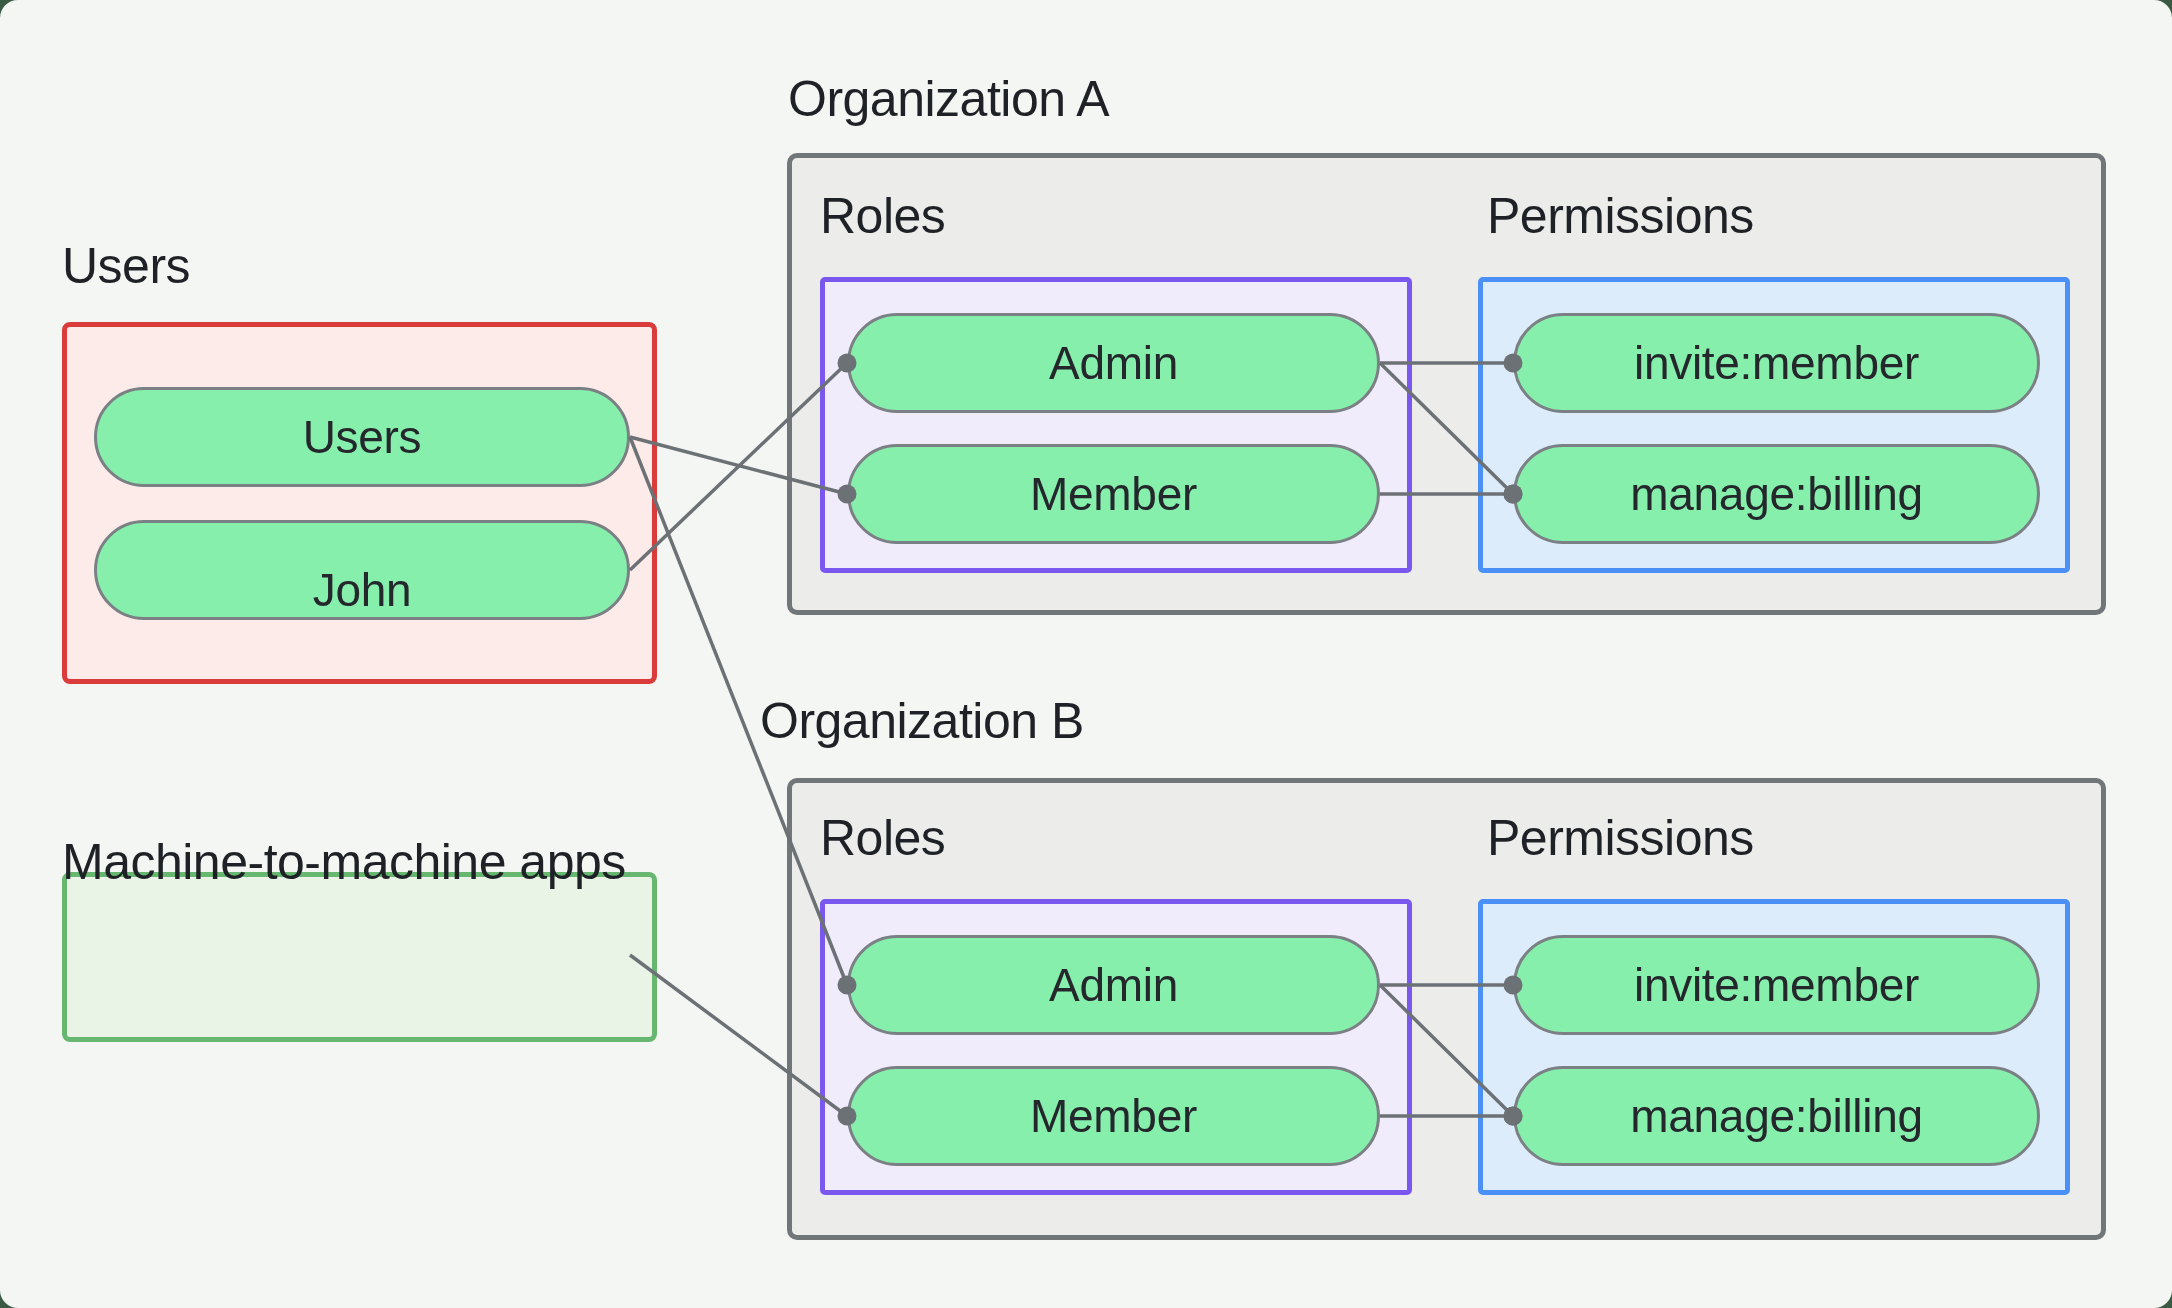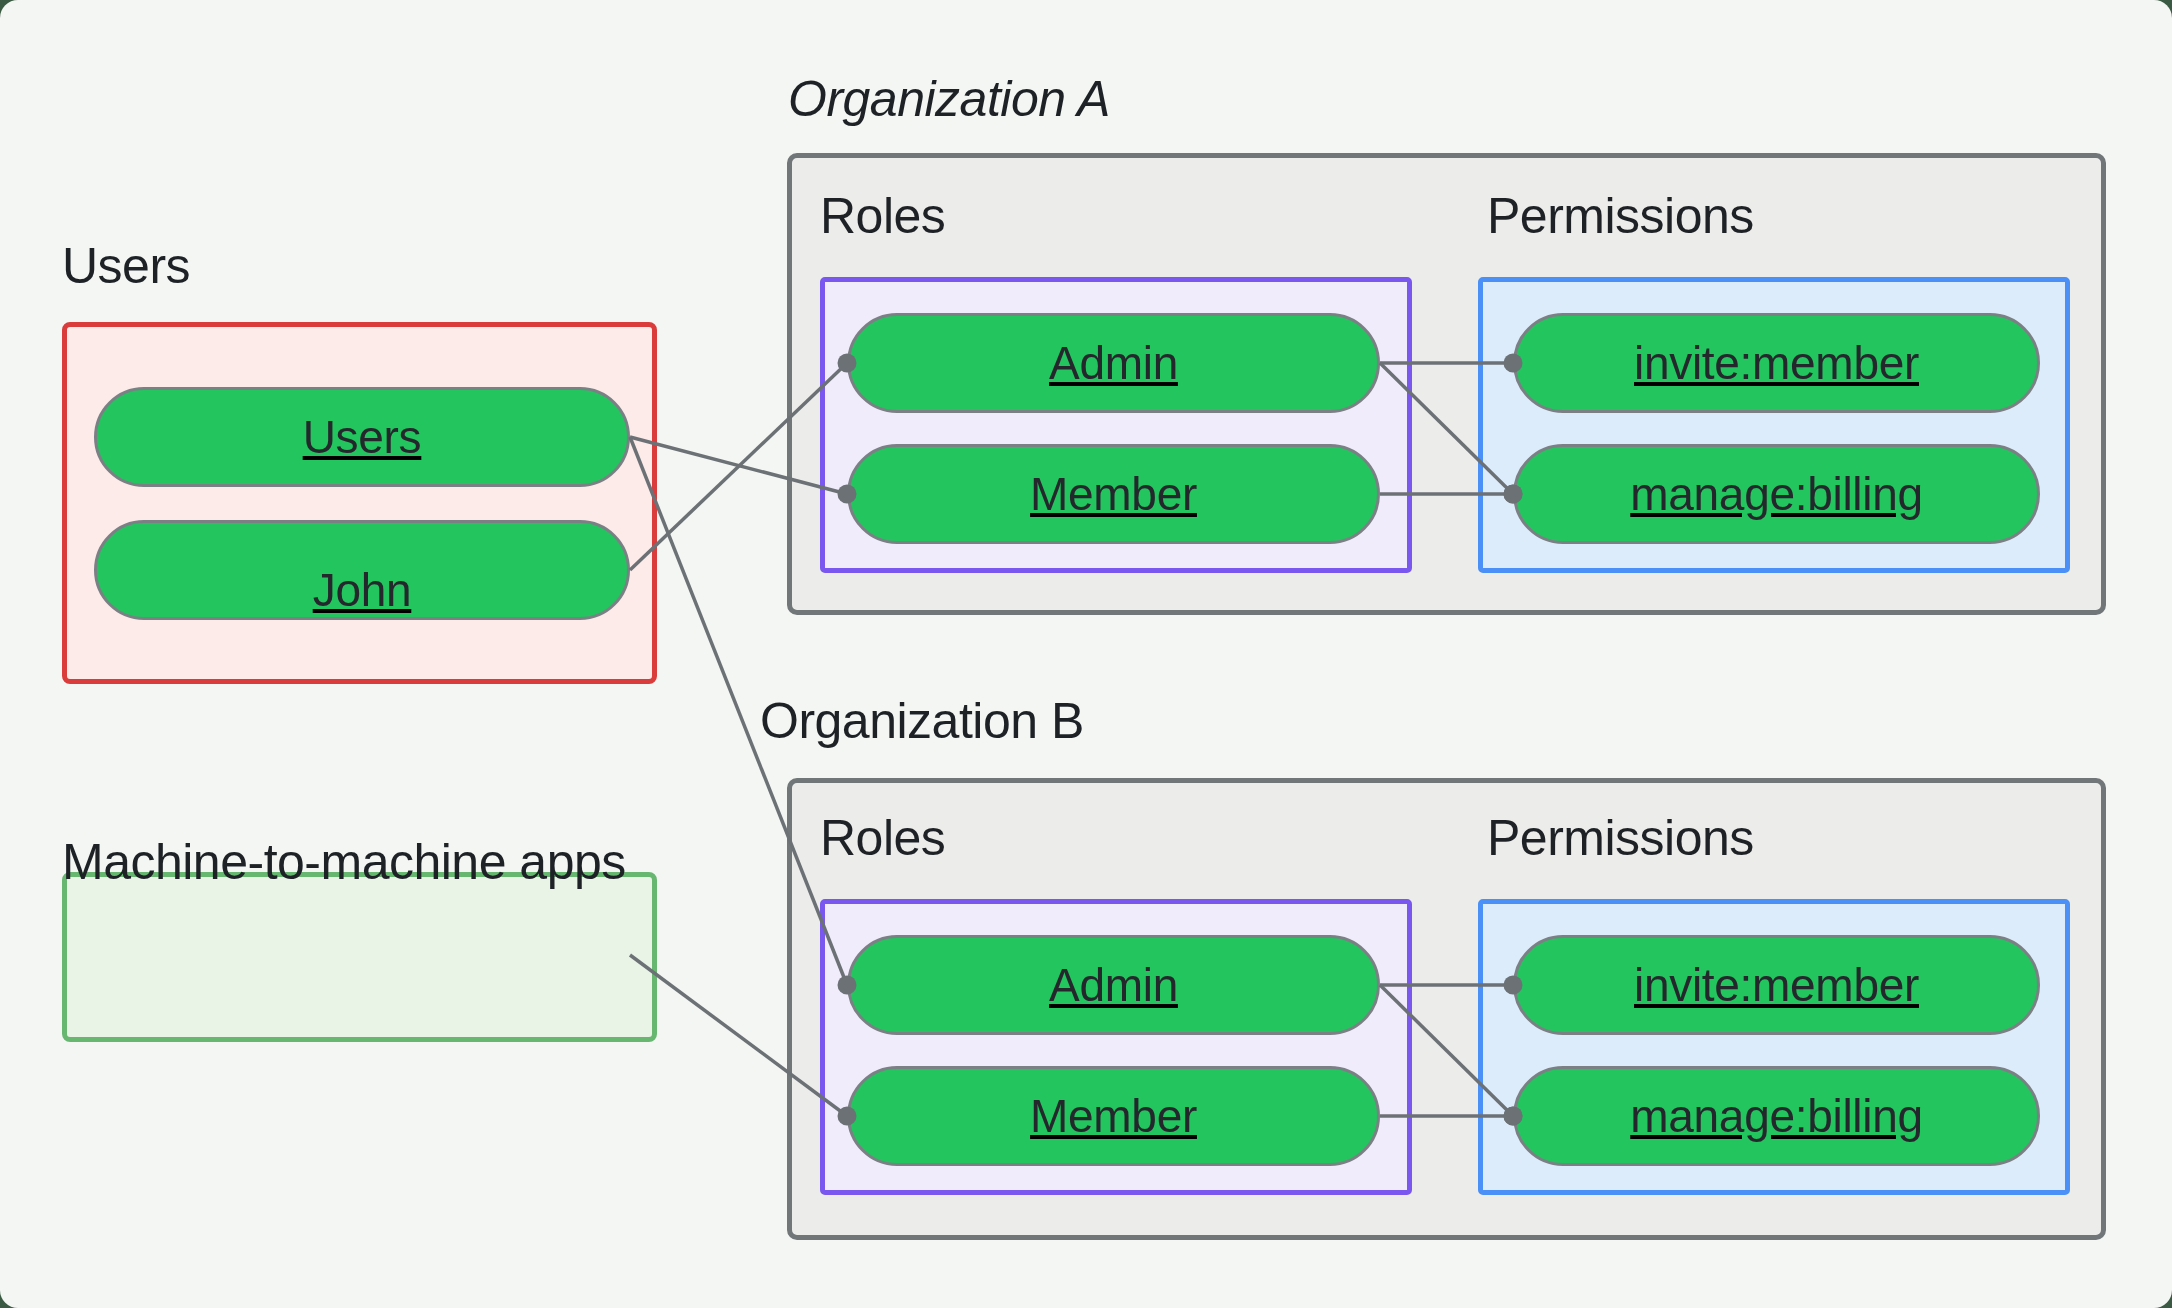--- a/index.html
+++ b/index.html
@@ -57,26 +57,25 @@
     border: 5px solid #4b90f6;
     background: #ddecfb;
     border-radius: 5px;
   }
   .pill {
     position: absolute;
     box-sizing: border-box;
     height: 100px;
     border: 3px solid #7b8085;
     border-radius: 50px;
-    background: #22c55e;
+    background: #86efac;
     display: flex;
     align-items: center;
     justify-content: center;
     z-index: 3;
-    text-decoration: underline;
   }
   .pill span {
     font-size: 46px;
     font-weight: 400;
     color: #24282c;
     letter-spacing: -0.3px;
     white-space: nowrap;
   }
   #edges {
     position: absolute;
@@ -121,21 +120,21 @@
   <div class="pill" style="left:94px; top:387px; width:536px;">
     <span>Users</span>
   </div>
   <div class="pill" style="left:94px; top:520px; width:536px;align-items:flex-end;">
     <span>John</span>
   </div>
 
   <div class="grp-label" style="left:62px; top:834px;">Machine-to-machine apps</div>
   <div class="gbox m2m" style="left:62px; top:872px; width:595px; height:170px;"></div>
 
-  <div class="grp-label" style="left:788px; top:71px;font-style:italic;">Organization A</div>
+  <div class="grp-label" style="left:788px; top:71px;">Organization A</div>
   <div class="gbox org" style="left:787px; top:153px; width:1319px; height:462px;"></div>
   <div class="grp-label" style="left:820px; top:188px;">Roles</div>
   <div class="gbox roles" style="left:820px; top:277px; width:592px; height:296px;"></div>
   <div class="pill" style="left:847px; top:313px; width:533px;">
     <span>Admin</span>
   </div>
   <div class="pill" style="left:847px; top:444px; width:533px;">
     <span>Member</span>
   </div>
   <div class="grp-label" style="left:1487px; top:188px;">Permissions</div>

